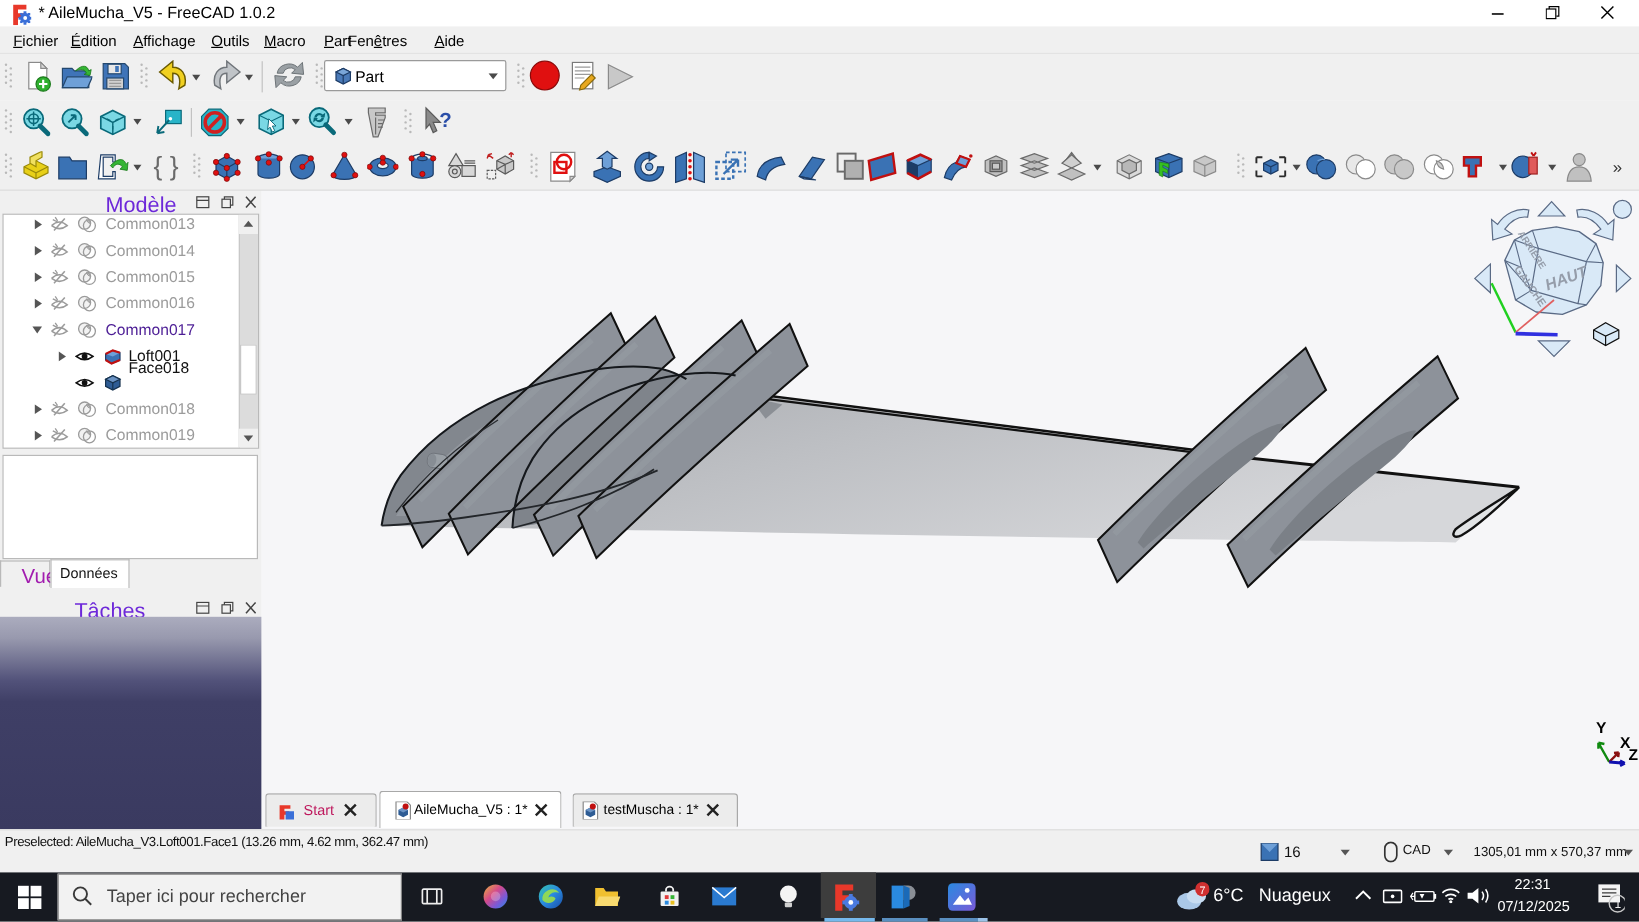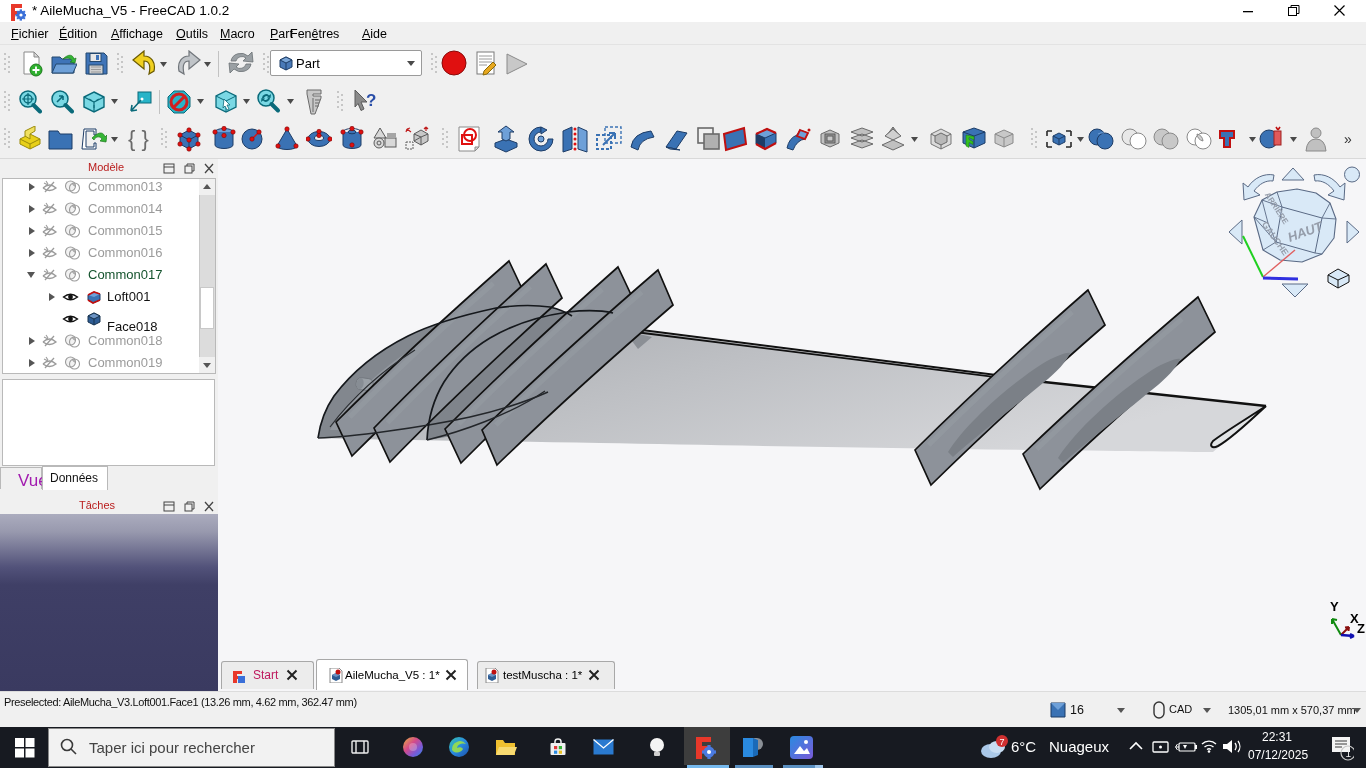--- a/index.html
+++ b/index.html
@@ -4,21 +4,21 @@
 html,body{width:1366px;height:768px;overflow:hidden;font-family:"Liberation Sans",sans-serif;background:#fff}
 .abs{position:absolute;white-space:nowrap}
 #titlebar{position:absolute;left:0;top:0;width:1366px;height:22px;background:#fff}
 #title-text{position:absolute;left:32px;top:3px;font-size:13.5px;color:#000}
 #menubar{position:absolute;left:0;top:22px;width:1366px;height:23px;background:#f0f0f0;border-bottom:1px solid #e3e3e3}
 .menu{position:absolute;top:27px;font-size:12.5px;color:#000}
 #tb1{position:absolute;left:0;top:45px;width:1366px;height:39px;background:#f0f0f0}
 #tb2{position:absolute;left:0;top:84px;width:1366px;height:36px;background:#f0f0f0}
 #tb3{position:absolute;left:0;top:120px;width:1366px;height:39px;background:#f0f0f0;border-bottom:1px solid #d9d9d9}
 #leftcol{position:absolute;left:0;top:159px;width:218px;height:532px;background:#f0f0f0}
-.phead{position:absolute;font-size:11px;color:#b91c1c}
+.phead{position:absolute;font-size:18px;color:#6d28d9}
 #tree{position:absolute;left:2px;top:19px;width:214px;height:196px;background:#fff;border:1px solid #b9b9b9}
 .trow{position:absolute;left:0;font-size:13px;white-space:nowrap}
 #propbox{position:absolute;left:2px;top:220px;width:213px;height:87px;background:#fff;border:1px solid #b9b9b9}
 #viewport{position:absolute;left:218px;top:159px;width:1148px;height:532px;background:#f6f6f8}
 #statusbar{position:absolute;left:0;top:691px;width:1366px;height:36px;background:#f0f0f0;border-top:1px solid #dcdcdc}
 #taskbar{position:absolute;left:0;top:727px;width:1366px;height:41px;background:#171a21}
 .tbtxt{color:#fff;position:absolute;font-size:15px}
 </style></head><body>
 <div id="titlebar"></div>
 <svg class="abs" style="left:8px;top:2px;" width="18" height="19" viewBox="0 0 18 19">
@@ -556,21 +556,21 @@
 <svg class="abs" style="left:41px;top:109px" width="17" height="14" viewBox="0 0 17 14">
 <path d="M2,8 Q8.5,2 15,8 Q8.5,13 2,8" fill="none" stroke="#9b9b9b" stroke-width="1.3"></path>
 <path d="M13,2 L4,12" stroke="#9b9b9b" stroke-width="1.3"></path>
       <path d="M3,3 L7,5 M5,1 L7,4" stroke="#9b9b9b" stroke-width="1.1"></path>
     </svg>
 <svg class="abs" style="left:64px;top:109px" width="17" height="14" viewBox="0 0 17 14">
       <circle cx="6.5" cy="6" r="5" fill="#f2f2f2" stroke="#9b9b9b" stroke-width="1.1"></circle>
       <circle cx="10.5" cy="8" r="5" fill="none" stroke="#9b9b9b" stroke-width="1.1"></circle>
       <path d="M8,3 a5,5 0 0 1 3.5,3.5 a5,5 0 0 1 -3.5,-3.5" fill="#c8c8c8" stroke="#9b9b9b" stroke-width="0.8"></path>
     </svg>
-<div class="trow" style="left:88px;top:108px;color:#14532d">Common017</div>
+<div class="trow" style="left:88px;top:108px;color:#4c1d95">Common017</div>
 <svg class="abs" style="left:48px;top:133px" width="8" height="10" viewBox="0 0 8 10">
       <path d="M1,1 L7,5 L1,9 Z" fill="#555"></path>
     </svg>
 <svg class="abs" style="left:62px;top:132px" width="17" height="12" viewBox="0 0 17 12">
       <path d="M1.5,6 Q8.5,0.5 15.5,6 Q8.5,11.5 1.5,6 Z" fill="none" stroke="#111" stroke-width="1.4"></path>
       <circle cx="8.5" cy="6" r="2.4" fill="#111"></circle>
     </svg>
 <svg class="abs" style="left:86px;top:131px" width="16" height="15" viewBox="0 0 16 15">
       <path d="M2,5 L8,2 L14,4 L14,10 L7,13 L2,10 Z" fill="#3a72b4" stroke="#1d3c66"></path>
       <path d="M2,5 L8,2 L14,4 L8,7 Z" fill="#6ea0d8"></path>
@@ -580,21 +580,21 @@
 <div class="trow" style="left:107px;top:130px;color:#111">Loft001</div>
 <svg class="abs" style="left:62px;top:154px" width="17" height="12" viewBox="0 0 17 12">
       <path d="M1.5,6 Q8.5,0.5 15.5,6 Q8.5,11.5 1.5,6 Z" fill="none" stroke="#111" stroke-width="1.4"></path>
       <circle cx="8.5" cy="6" r="2.4" fill="#111"></circle>
     </svg>
 <svg class="abs" style="left:86px;top:152px" width="16" height="16" viewBox="0 0 16 16">
       <path d="M2,5 L8,2 L14,5 L14,11 L8,14 L2,11 Z" fill="#2e5c94" stroke="#16324e"></path>
       <path d="M2,5 L8,8 L14,5 L8,2 Z" fill="#6b93c4" stroke="#16324e"></path>
       <path d="M8,8 V14" stroke="#16324e"></path>
     </svg>
-<div class="trow" style="left:107px;top:160px;color:#111">Face018</div>
+<div class="trow" style="left:107px;top:140px;color:#111">Face018</div>
 <svg class="abs" style="left:28px;top:177px" width="8" height="10" viewBox="0 0 8 10">
       <path d="M1,1 L7,5 L1,9 Z" fill="#555"></path>
     </svg>
 <svg class="abs" style="left:41px;top:175px" width="17" height="14" viewBox="0 0 17 14">
 <path d="M2,8 Q8.5,2 15,8 Q8.5,13 2,8" fill="none" stroke="#9b9b9b" stroke-width="1.3"></path>
 <path d="M13,2 L4,12" stroke="#9b9b9b" stroke-width="1.3"></path>
       <path d="M3,3 L7,5 M5,1 L7,4" stroke="#9b9b9b" stroke-width="1.1"></path>
     </svg>
 <svg class="abs" style="left:64px;top:175px" width="17" height="14" viewBox="0 0 17 14">
       <circle cx="6.5" cy="6" r="5" fill="#f2f2f2" stroke="#9b9b9b" stroke-width="1.1"></circle>
@@ -624,21 +624,21 @@
 <svg class="abs" style="left:199px;top:198px" width="16" height="16" viewBox="0 0 16 16">
       <rect width="16" height="16" fill="#f0f0f0"></rect>
       <path d="M4,6 L12,6 L8,11 Z" fill="#555"></path>
     </svg>
 <div class="abs" style="left:200px;top:128px;width:14px;height:42px;background:#fff;border:1px solid #c8c8c8"></div>
 <div id="propbox"></div>
 <div class="abs" style="left:0px;top:308px;width:42px;height:22px;background:#f0f0f0;border:1px solid #b9b9b9;border-bottom:none"></div>
 <div class="abs" style="left:18px;top:312px;font-size:17px;color:#a21caf">Vue</div>
 <div class="abs" style="left:42px;top:307px;width:66px;height:24px;background:#fff;border:1px solid #b9b9b9;border-bottom:none"></div>
 <div class="abs" style="left:50px;top:312px;font-size:12px;color:#111">Données</div>
-<div class="phead" style="left:79px;top:340px">Tâches</div>
+<div class="phead" style="left:62px;top:340px">Tâches</div>
 <svg class="abs" style="left:163px;top:342px" width="52" height="12" viewBox="0 0 52 12">
       <rect x="1" y="1" width="10" height="9" fill="none" stroke="#444"></rect>
       <path d="M1,4 h10" stroke="#444"></path>
       <rect x="22" y="3" width="7" height="7" fill="none" stroke="#444"></rect>
       <path d="M24,3 v-2 h7 v7 h-2" fill="none" stroke="#444"></path>
       <path d="M42,1 l8,9 M50,1 l-8,9" stroke="#444" stroke-width="1.3"></path>
     </svg>
 <div class="abs" style="left:0px;top:355px;width:218px;height:177px;background:linear-gradient(#abacbe 0%,#9899ae 10%,#52527a 30%,#3f3f66 40%,#3a3a60 100%)"></div>
 </div>
 <div id="viewport">

